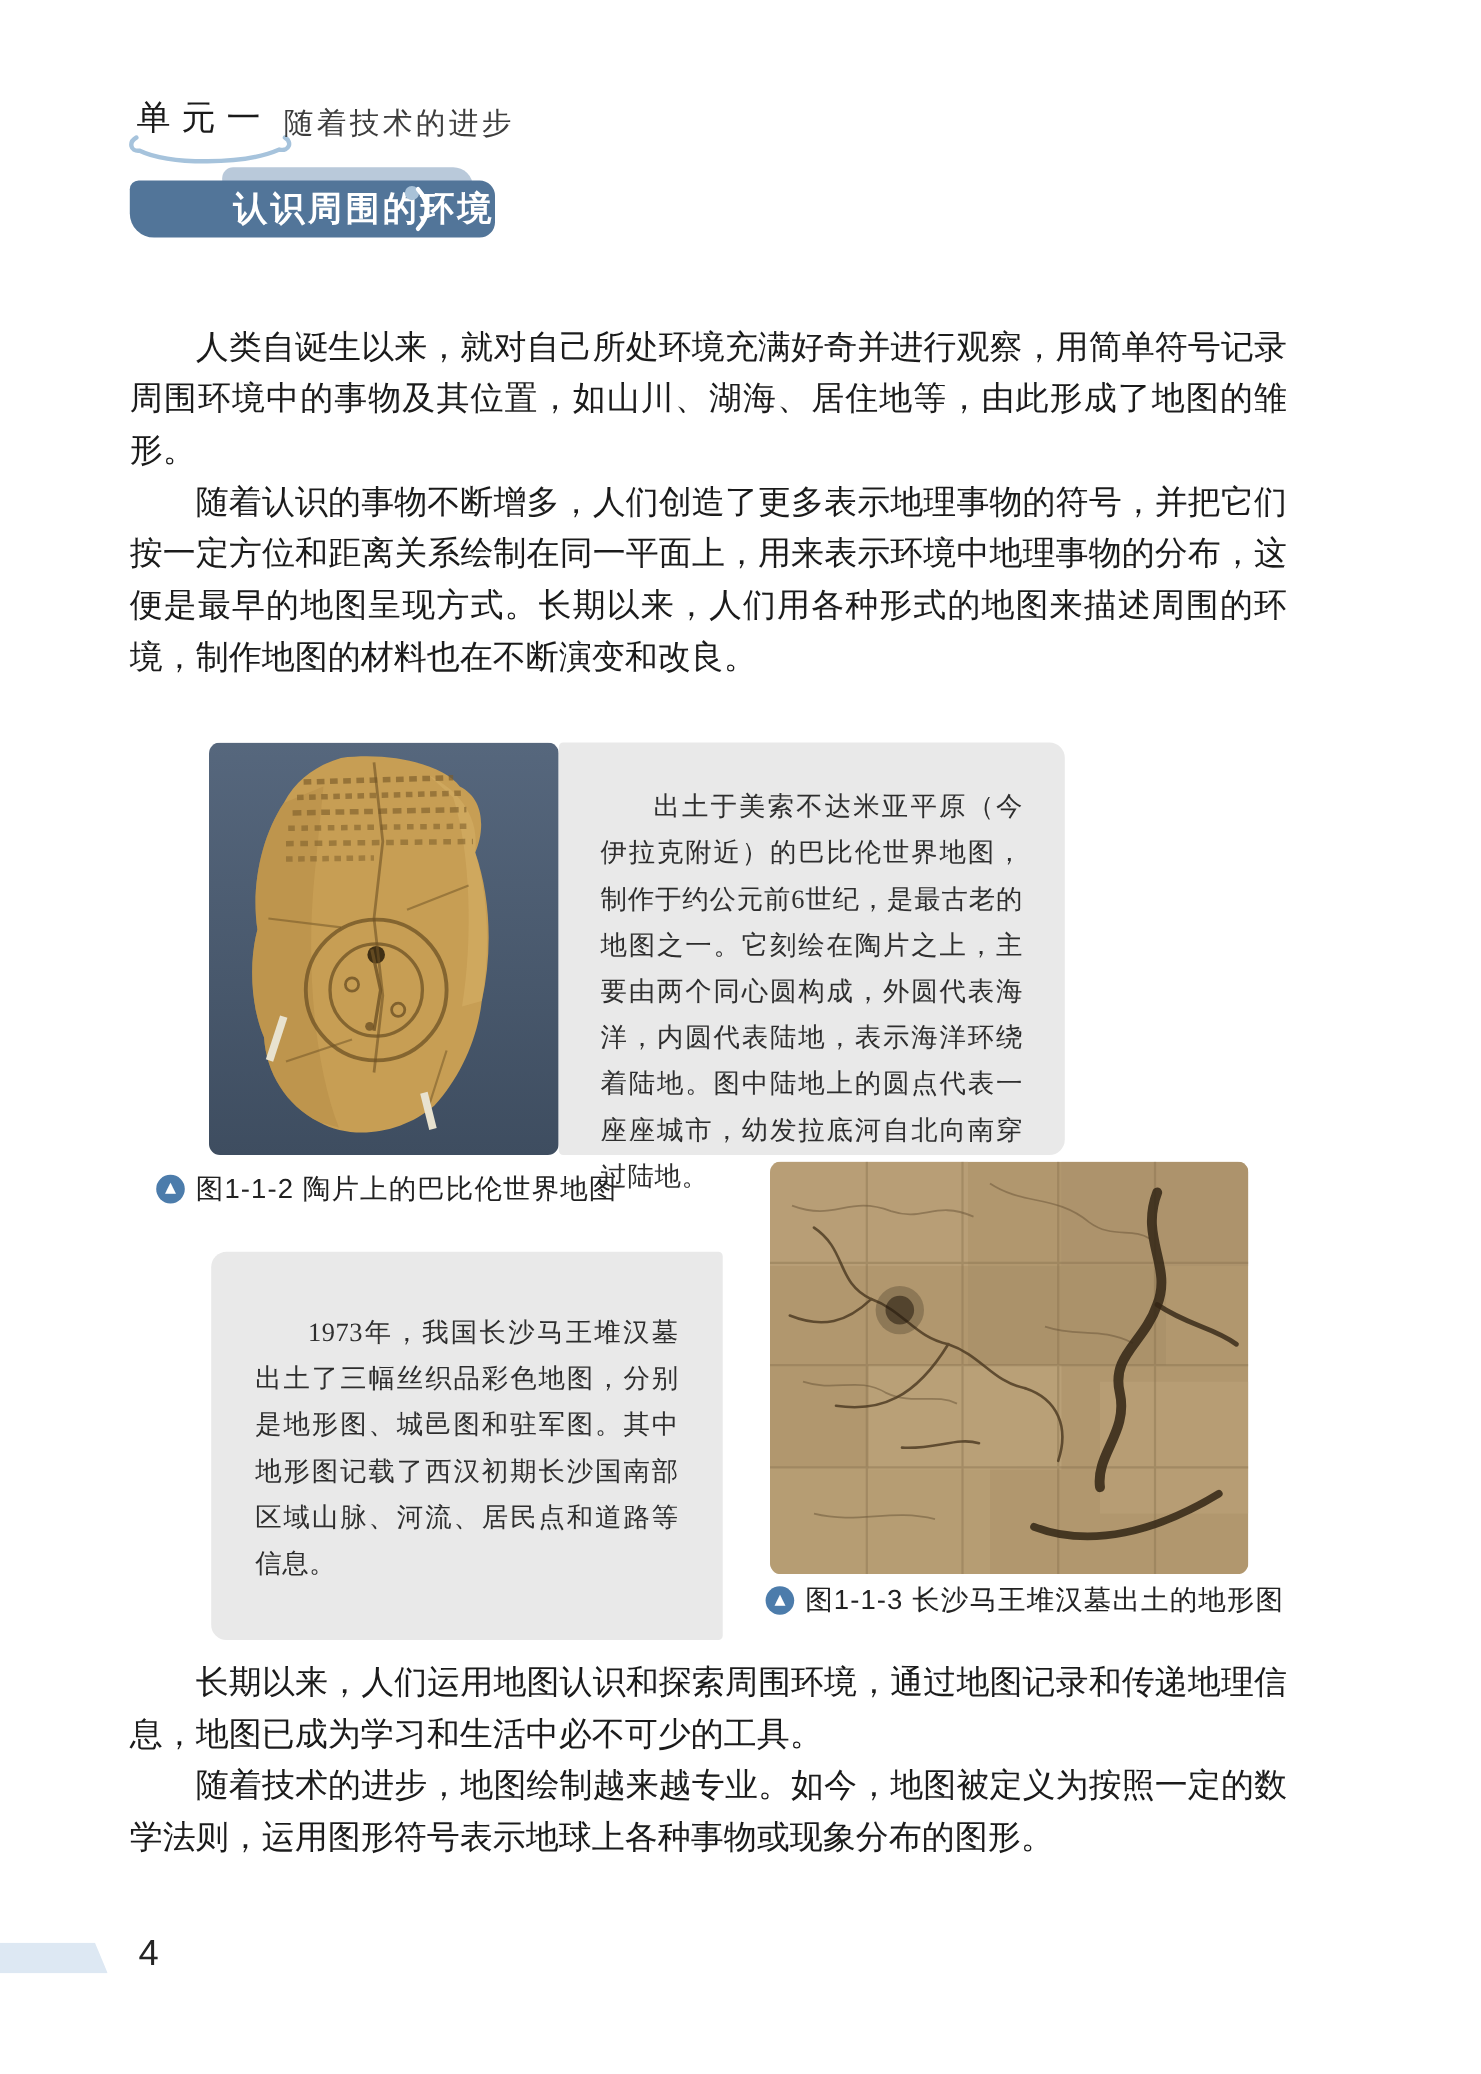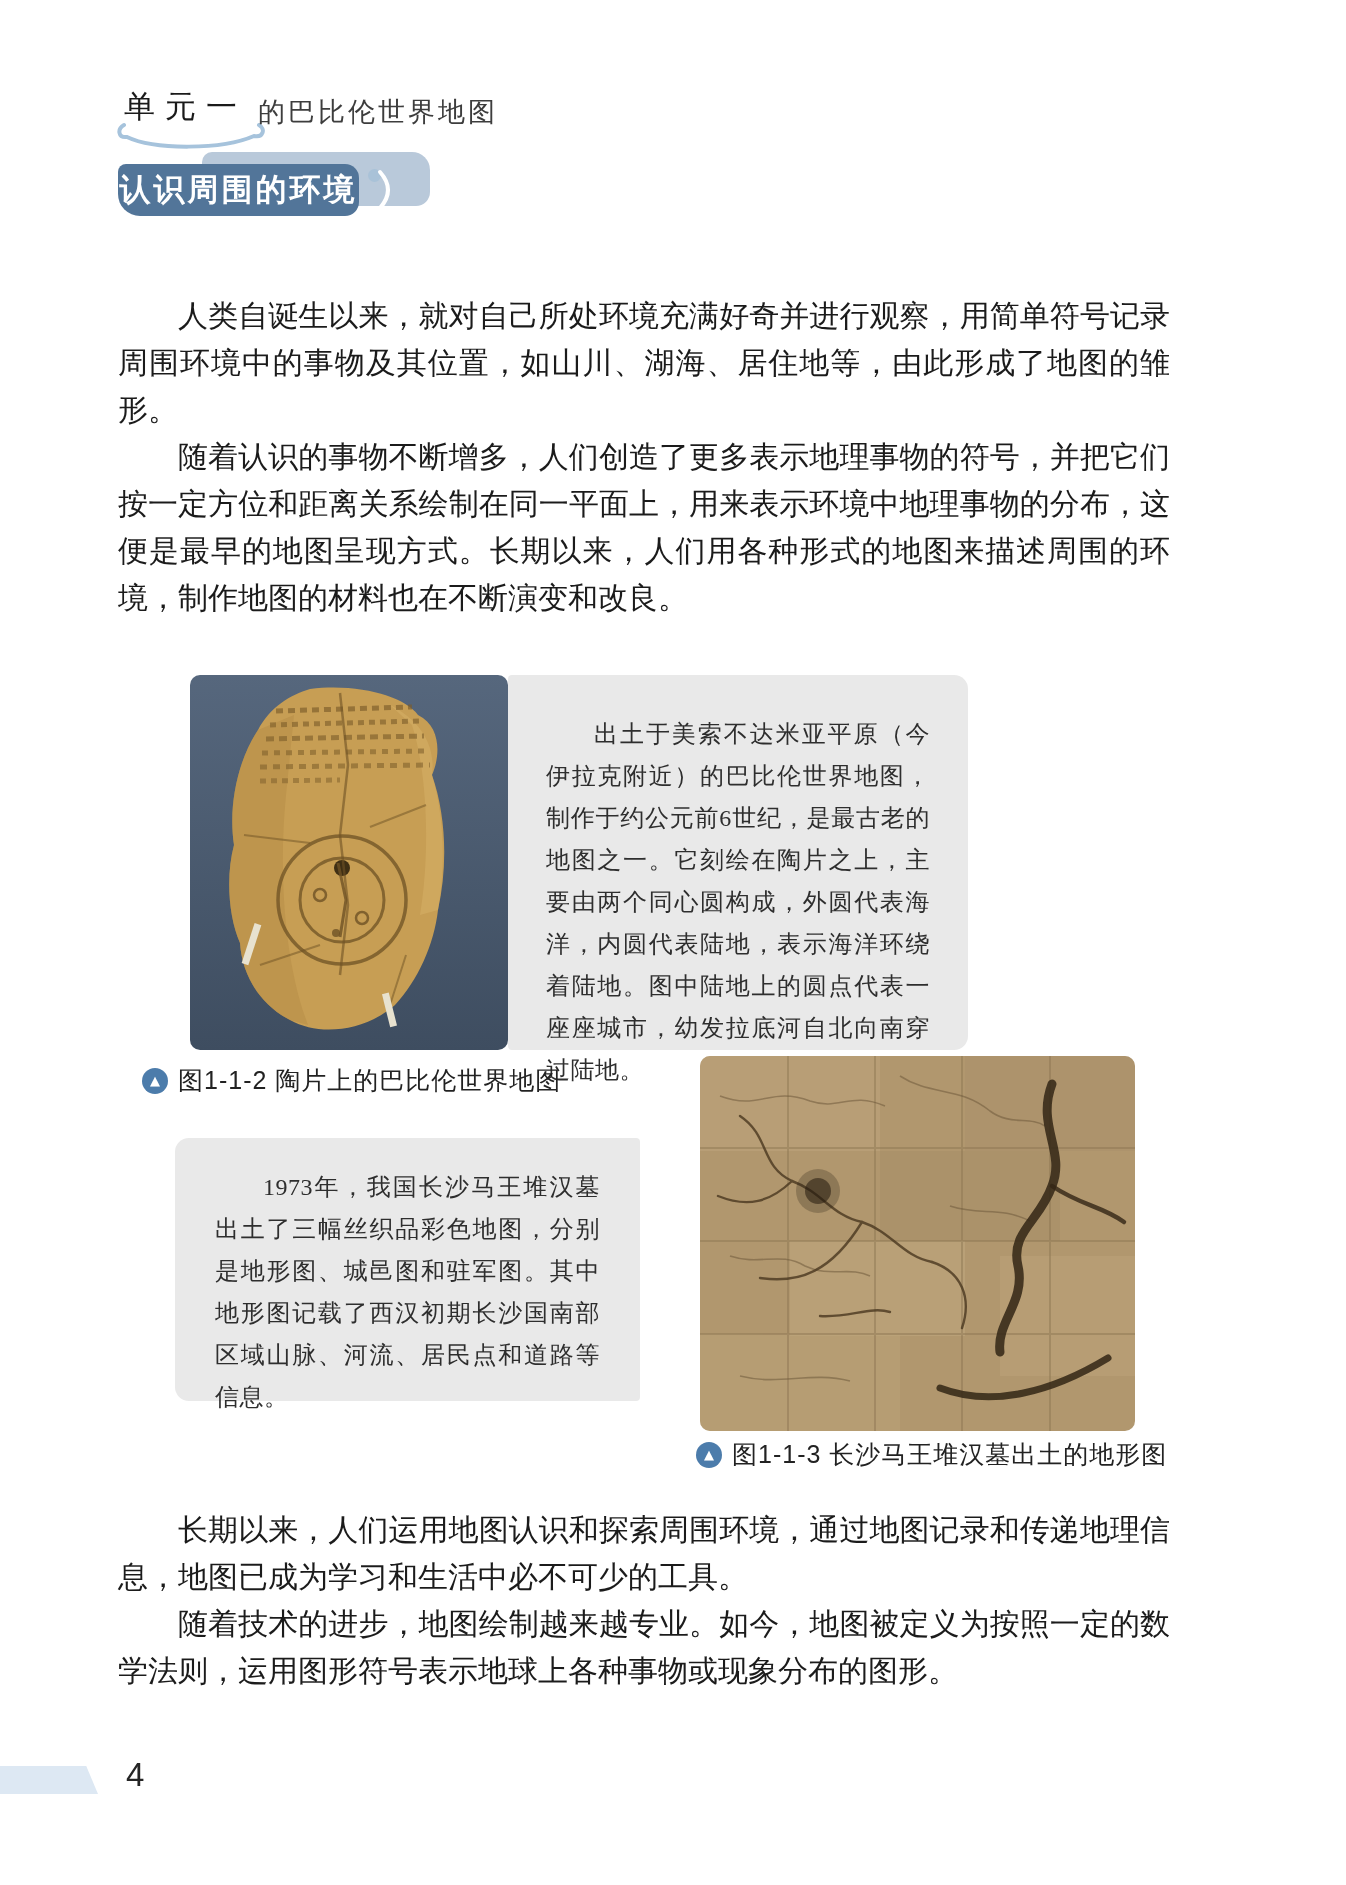--- a/index.html
+++ b/index.html
@@ -9,22 +9,22 @@
   
   .unit-label{position:absolute;left:124px;top:86px;font-size:31px;font-weight:normal;
               letter-spacing:10px;color:#1a1a1a;}
   .unit-swoosh{position:absolute;left:114px;top:120px;}
   .unit-title{position:absolute;left:258px;top:94px;font-size:27px;color:#3d3d3d;letter-spacing:3px;}
 
   
   .banner{position:absolute;left:118px;top:152px;width:320px;height:66px;}
   .banner-back{position:absolute;left:84px;top:0;width:228px;height:54px;background:#b9c9da;
                border-radius:10px 18px 14px 10px;}
-  .banner-front{position:absolute;left:0;top:12px;width:241px;height:52px;background:#527599;
-                border-radius:8px 14px 14px 22px;display:flex;align-items:center;justify-content:center;}
+  .banner-front{position:absolute;left:0;top:12px;width:332px;height:52px;background:#527599;
+                border-radius:8px 14px 14px 22px;display:flex;align-items:center;justify-content:flex-end;}
   .banner-front .t{color:#ffffff;font-size:31px;font-weight:bold;letter-spacing:3px;}
   .banner-dot{position:absolute;left:250px;top:17px;width:13px;height:13px;border-radius:50%;
               background:#a9c2d8;}
   .banner-arc{position:absolute;left:258px;top:16px;}
 
   
   .body-col{position:absolute;left:118px;width:1052px;
             font-family:"Liberation Serif","DejaVu Serif",serif;font-size:30px;line-height:47px;
             color:#1b1b1b;text-align:justify;}
   .body-col p{margin:0;text-indent:2em;}
@@ -37,22 +37,22 @@
   #photo2{left:700px;top:1056px;width:435px;height:375px;}
   .photo svg{display:block;}
 
   
   .note-box{position:absolute;background:#e9e9e9;box-sizing:border-box;
             font-family:"Liberation Serif","DejaVu Serif",serif;font-size:24px;line-height:42px;
             letter-spacing:0.5px;color:#2e2e2e;text-align:justify;}
   .note-box p{margin:12px;text-indent:2em;}
   #note1{left:508px;top:675px;width:460px;height:375px;border-radius:4px 14px 14px 4px;
          padding:26px 26px;}
-  #note2{left:175px;top:1138px;width:465px;height:263px;border-radius:14px 4px 4px 14px;
-         padding:16px 28px;}
+  #note2{left:192px;top:1138px;width:465px;height:353px;border-radius:14px 4px 4px 14px;
+         padding:41px 28px;}
 
   
   .caption{position:absolute;display:flex;align-items:center;gap:10px;}
   #caption1{left:142px;top:1064px;}
   #caption2{left:696px;top:1438px;}
   .cap-icon{display:inline-flex;width:26px;height:26px;border-radius:50%;background:#4c7cab;
             color:#ffffff;font-size:13px;align-items:center;justify-content:center;flex:0 0 auto;
             font-family:"DejaVu Sans",sans-serif;}
   .cap-text{font-size:25px;font-weight:normal;color:#222222;letter-spacing:1px;}
 
@@ -63,21 +63,21 @@
 </style>
 </head>
 <body>
 
 <div class="page">
 
   <div class="unit-label">单元一</div>
   <svg class="unit-swoosh" width="156" height="30" viewBox="0 0 156 30">
     <path d="M10,5 C3,9 4,18 13,17 C40,30 108,30 140,16 C149,18 152,9 145,5" fill="none" stroke="#a6c3dc" stroke-width="4" stroke-linecap="round"></path>
   </svg>
-  <div class="unit-title">的巴比伦世界地图</div>
+  <div class="unit-title">随着技术的进步</div>
 
   <div class="banner">
     <div class="banner-back"></div>
     <div class="banner-front">
       <span class="t">认识周围的环境</span>
     </div>
     <div class="banner-dot"></div>
     <svg class="banner-arc" width="24" height="44" viewBox="0 0 24 44">
       <path d="M4,4 Q20,22 4,40" fill="none" stroke="#ffffff" stroke-width="4" stroke-linecap="round"></path>
     </svg>

